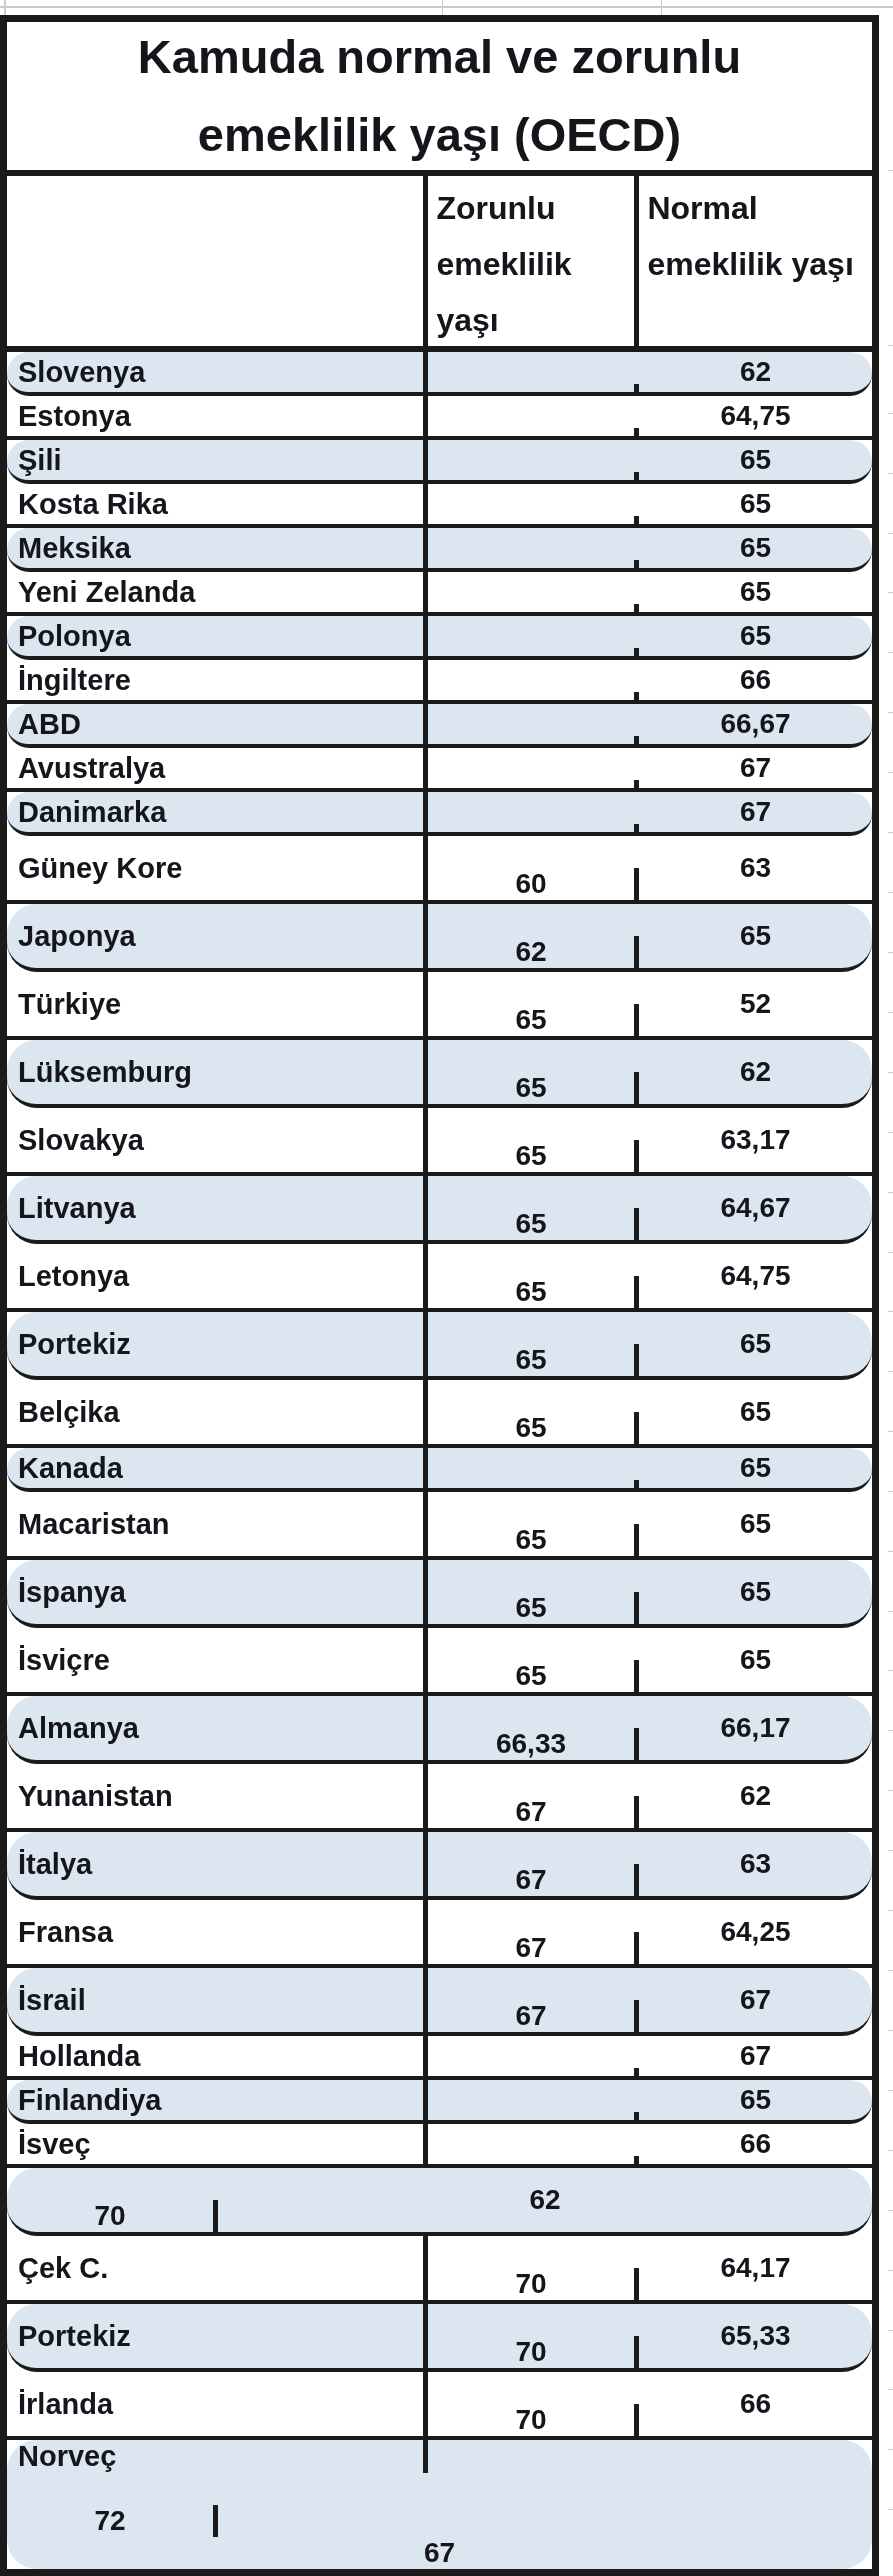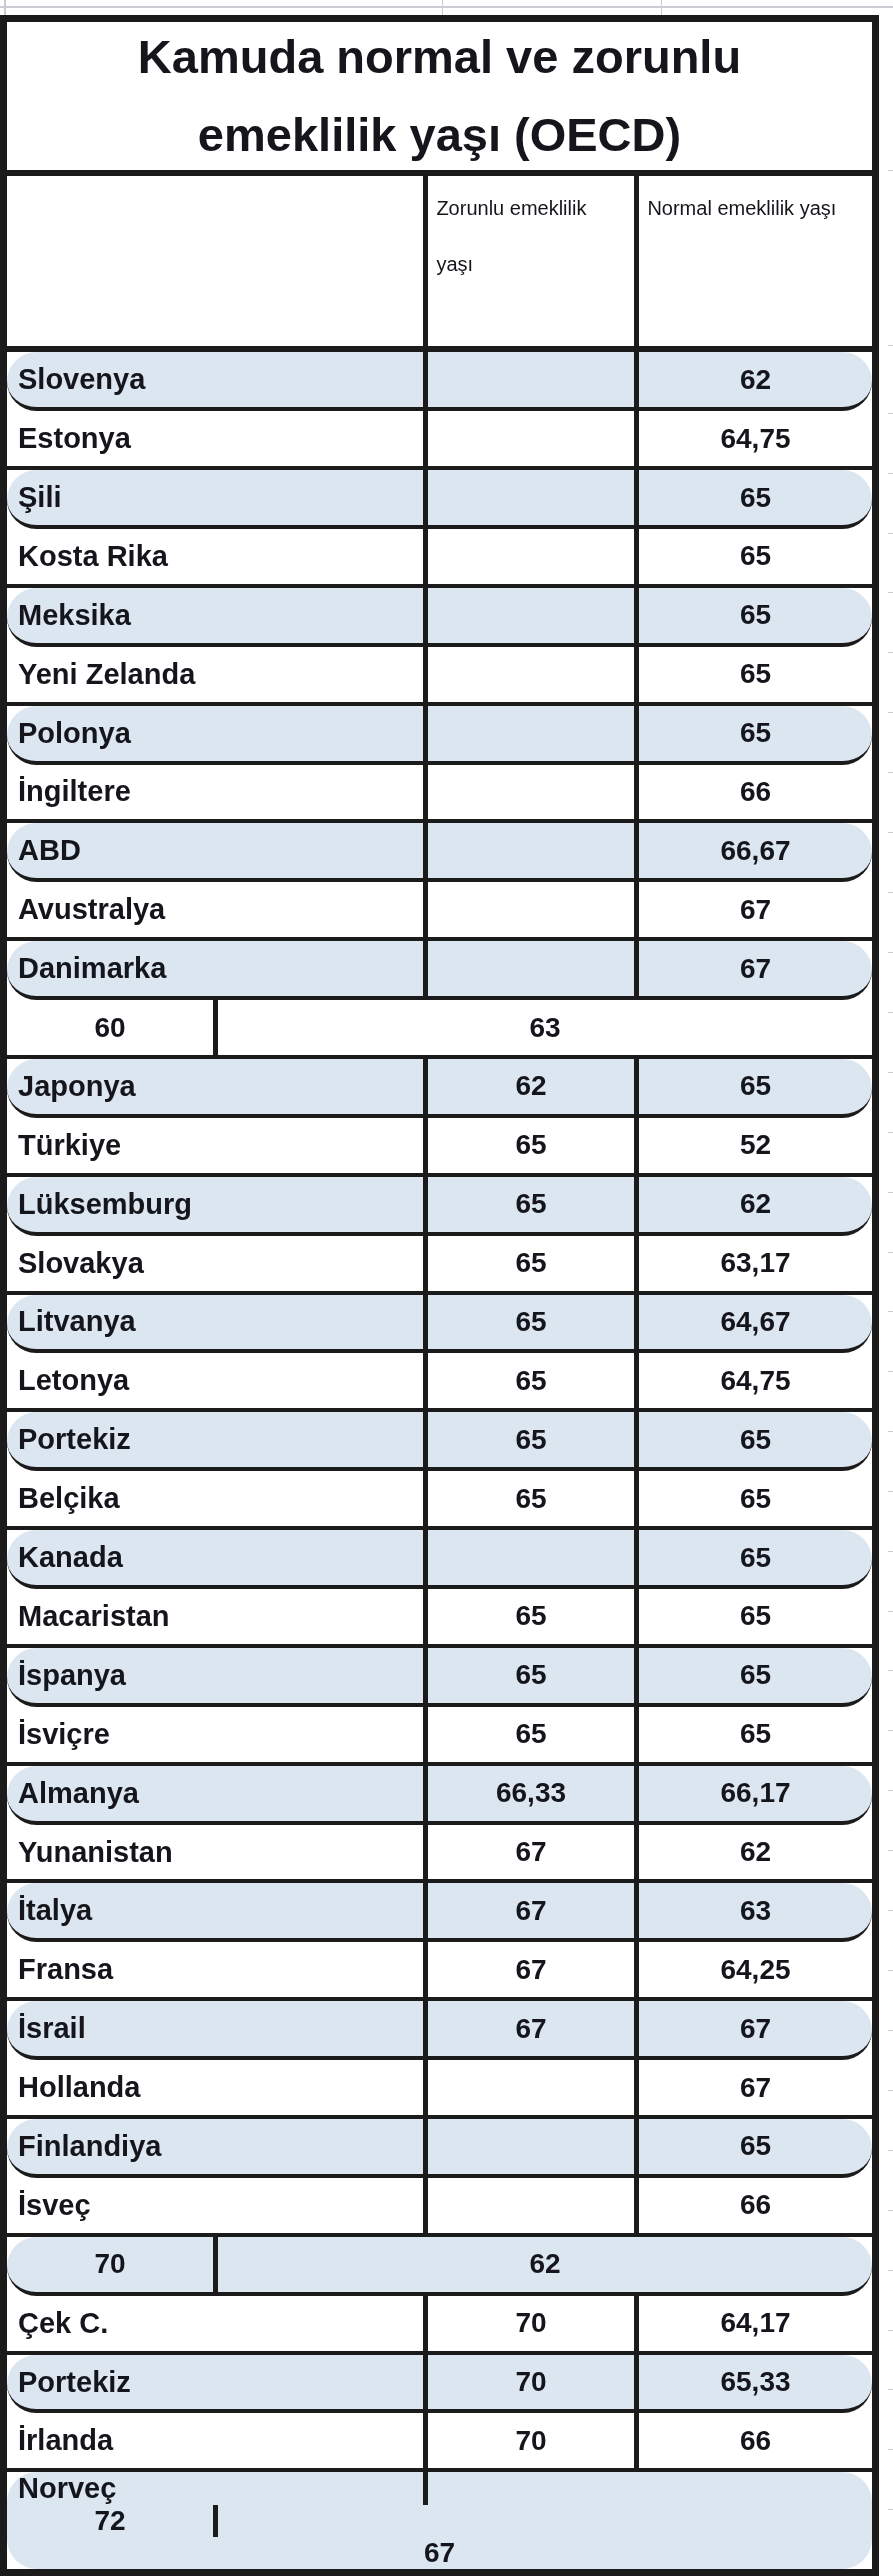--- a/index.html
+++ b/index.html
@@ -14,34 +14,34 @@
     box-sizing:border-box;background:#ffffff;
     border:7.7px solid var(--border-dark);border-bottom-width:7px;
     display:flex;flex-direction:column;color:var(--text);
   }
   .title-cell{
     height:148px;flex:none;border-bottom:6.3px solid var(--border-dark);
     display:flex;flex-direction:column;justify-content:center;align-items:center;
     text-align:center;font-size:47px;font-weight:bold;line-height:78px;
   }
   .header-row{height:170px;flex:none;border-bottom:6.3px solid var(--border-dark);display:flex;}
-  .hcell{box-sizing:border-box;font-size:20px;font-weight:normal;line-height:56px;
+  .hcell{box-sizing:border-box;font-size:32px;font-weight:bold;line-height:56px;
     padding:4.2px 5.6px 0 8.4px;}
   .col-country{width:421px;flex:none;border-right:5.6px solid var(--border-dark);}
   .col-znum{width:211px;flex:none;border-right:5.6px solid var(--border-dark);}
   .col-nnum{flex:1;}
   .rows{flex:1;display:flex;flex-direction:column;}
   .row{flex:1;display:flex;border-bottom:4.9px solid var(--border-dark);box-sizing:border-box;background:#ffffff;}
   .row:last-child{border-bottom:none;flex-direction:column;}
   .row.alt{background:var(--row-alt);border-radius:30px;}
   .cell{box-sizing:border-box;display:flex;align-items:center;}
   .cell.country{width:421px;flex:none;border-right:5.6px solid var(--border-dark);
     padding-left:11px;font-size:29px;font-weight:bold;}
   .cell.znum{width:211px;flex:none;border-right:5.6px solid var(--border-dark);
-    justify-content:center;font-size:28px;font-weight:bold;}
+    justify-content:center;font-size:28px;font-weight:bold;margin-top:32px;}
   .cell.nnum{flex:1;justify-content:center;font-size:28px;font-weight:bold;}
 </style>
 </head>
 <body>
 
 <div class="sheet" style="--border-dark: #1b1b1b; --row-alt: #dce6f1; --grid: #c9cdd2; --text: #15151c;">
     <div class="gridline" style="left: 888px; top: 2509px; width: 5.6px; height: 1.4px;"></div>
     <div class="gridline" style="left: 0px; top: 2509px; width: 8.4px; height: 1.4px;"></div>
     <div class="gridline" style="left: 888px; top: 2449px; width: 5.6px; height: 1.4px;"></div>
     <div class="gridline" style="left: 0px; top: 2449px; width: 8.4px; height: 1.4px;"></div>
@@ -184,20 +184,21 @@
       <div class="cell country">Avustralya</div>
       <div class="cell znum"></div>
       <div class="cell nnum">67</div>
     </div>
         <div class="row alt">
       <div class="cell country">Danimarka</div>
       <div class="cell znum"></div>
       <div class="cell nnum">67</div>
     </div>
         <div class="row">
+      <div class="cell country">Güney Kore</div>
       <div class="cell znum">60</div>
       <div class="cell nnum">63</div>
     </div>
         <div class="row alt">
       <div class="cell country">Japonya</div>
       <div class="cell znum">62</div>
       <div class="cell nnum">65</div>
     </div>
         <div class="row">
       <div class="cell country">Türkiye</div>

